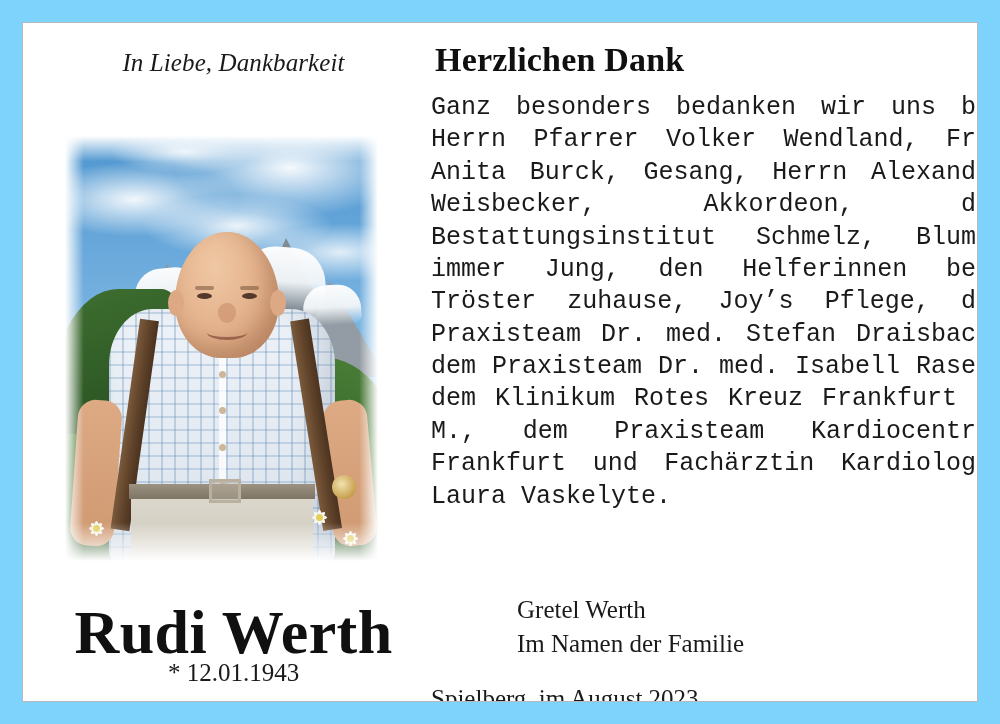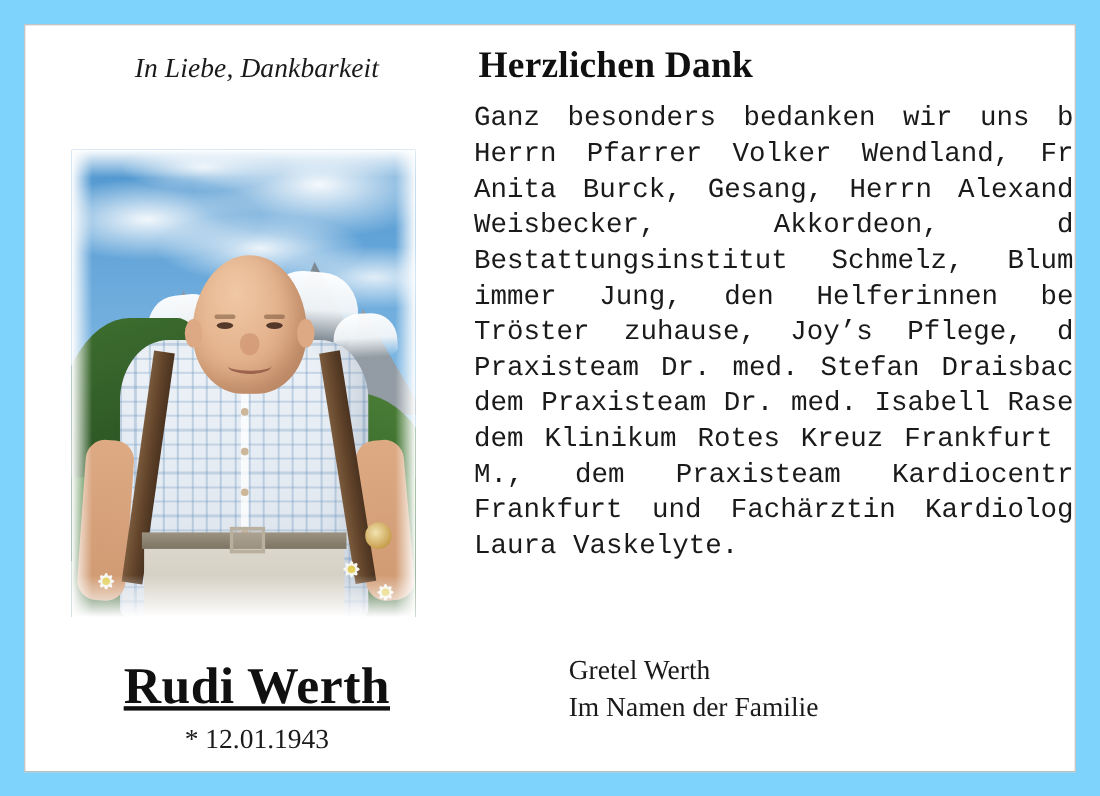--- a/index.html
+++ b/index.html
@@ -322,25 +322,24 @@
       linear-gradient(90deg,  #ffffff 0%, rgba(255,255,255,0) 6%),
       linear-gradient(270deg, #ffffff 0%, rgba(255,255,255,0) 6%);
   }
 
   
   .name {
     position: absolute;
     left: 0; right: 0;
     top: 562px;
     text-align: center;
-    font-size: 47px;
+    font-size: 62px;
     font-weight: bold;
     letter-spacing: 0.4px;
     color: #101010;
-    text-decoration: underline;
   }
   .dates {
     position: absolute;
     left: 0; right: 0;
     top: 620px;
     text-align: center;
   }
   .date-line {
     font-size: 25px;
     line-height: 1.42;
@@ -482,15 +481,16 @@
     <div class="right-col">
       <div class="thanks-heading">Herzlichen Dank</div>
       <p class="body-par last">Ganz besonders bedanken wir uns bei Herrn Pfarrer Volker Wendland, Frau Anita Burck, Gesang, Herrn Alexander Weisbecker, Akkordeon, dem Bestattungsinstitut Schmelz, Blumen immer Jung, den Helferinnen beim Tröster zuhause, Joy’s Pflege, dem Praxisteam Dr. med. Stefan Draisbach, dem Praxisteam Dr. med. Isabell Rasel, dem Klinikum Rotes Kreuz Frankfurt a. M., dem Praxisteam Kardiocentrum Frankfurt und Fachärztin Kardiologie Laura Vaskelyte.</p>
     </div>
 
     <div class="family-block">
       <div>Gretel Werth</div>
       <div>Im Namen der Familie</div>
     </div>
 
+    <div class="place-line">Spielberg, im August 2023</div>
 
   </div>
 </div>
 
 </body></html>

